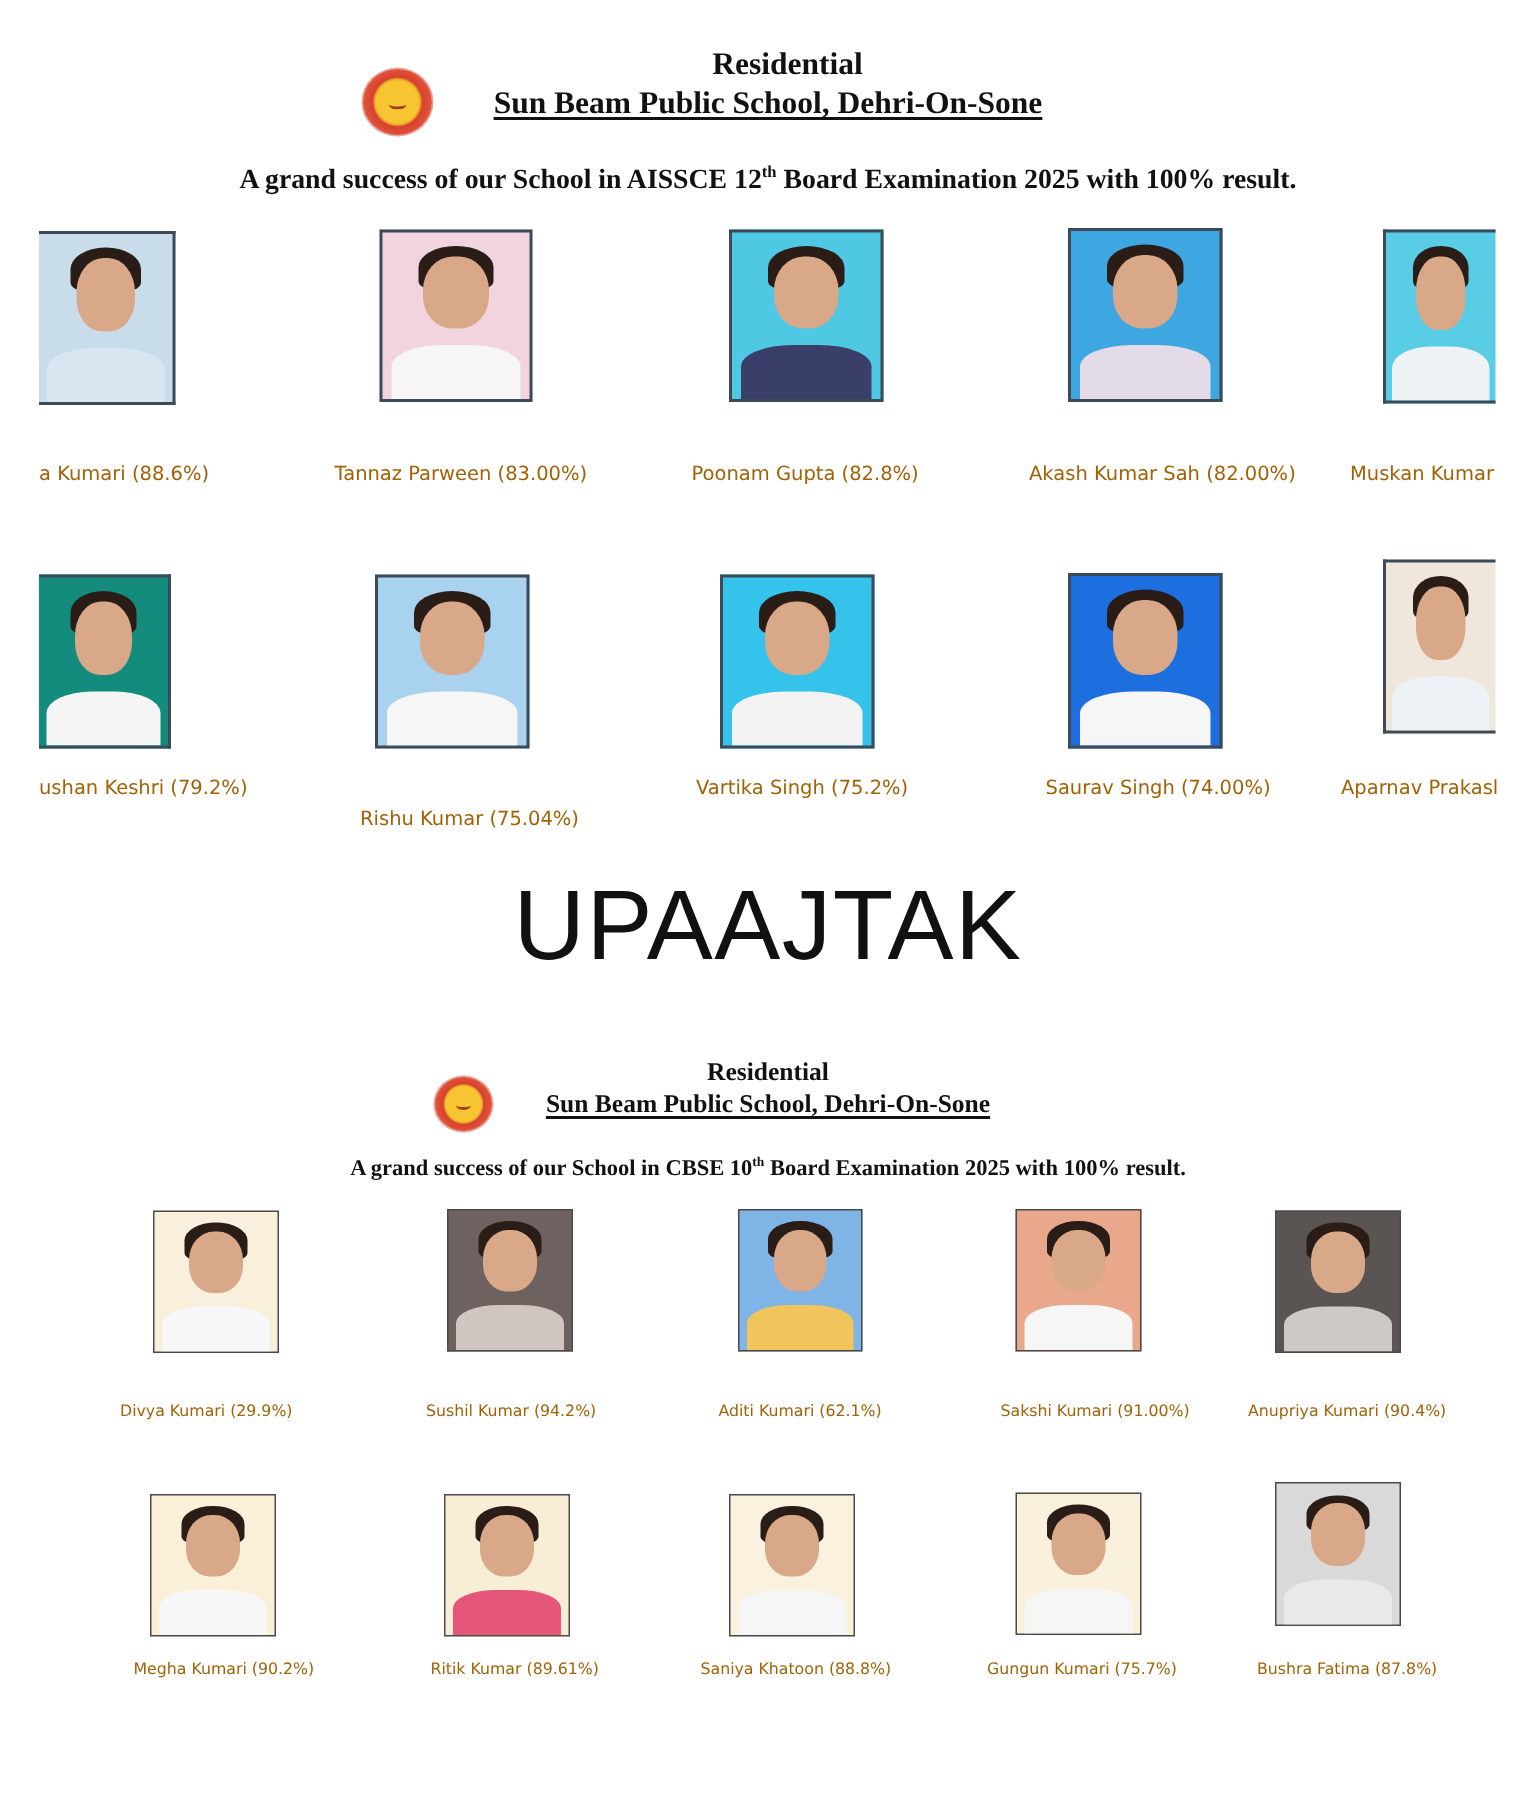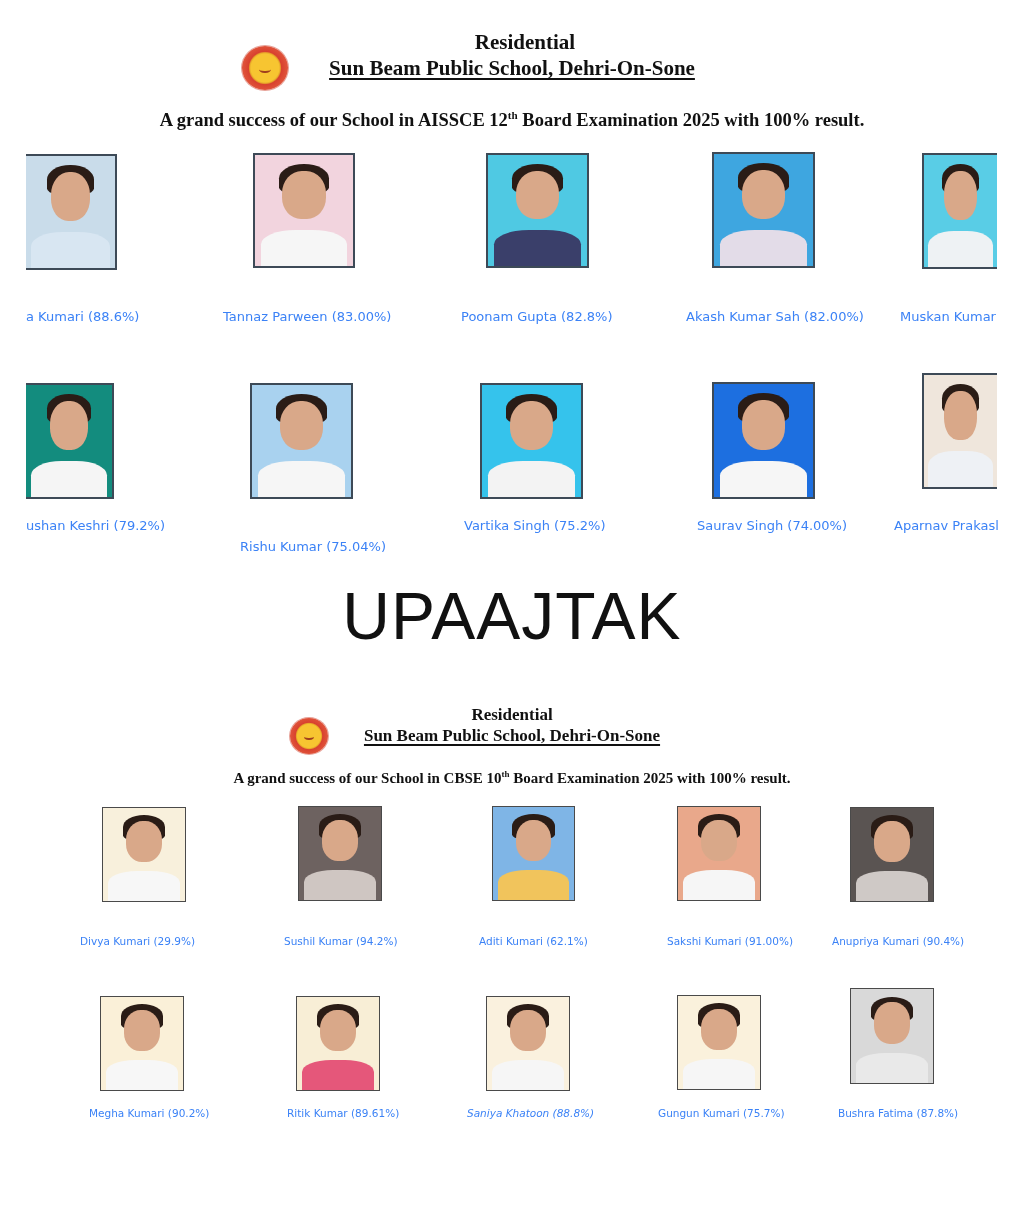--- a/index.html
+++ b/index.html
@@ -7,21 +7,21 @@
   .abs { position: absolute; }
   .serif { font-family: "Liberation Serif", serif; font-weight: bold; color: #111; }
   .hdr-title { left: 0; width: 1024px; text-align: center; }
   .logo { border-radius: 50%; background: radial-gradient(circle at 50% 50%, #f7c531 0 44%, #e8a92a 48%, #d8412f 52%, #e0533a 70%, #c63b2b 100%); box-shadow: 0 0 0 1px #e7a39a; }
   .logo::after { content: ""; position: absolute; left: 38%; top: 44%; width: 24%; height: 12%; border-bottom: 2px solid #a0401d; border-radius: 0 0 50% 50%; }
   .photo { border: 2px solid #3d4a57; box-sizing: border-box; overflow: hidden; }
   .photo .face { position: absolute; left: 28%; top: 14%; width: 44%; height: 44%; border-radius: 46% 46% 44% 44%; background: #d9a889; }
   .photo .hair { position: absolute; left: 24%; top: 8%; width: 52%; height: 26%; border-radius: 50% 50% 20% 20%; background: #2a1c16; }
   .photo .body { position: absolute; left: 6%; bottom: 0; width: 88%; height: 32%; border-radius: 40% 40% 0 0; background: #f4f4f4; }
   .photo.sm { border-width: 1.5px; border-color: #4a4a4a; }
-  .cap { font-family: "DejaVu Sans", sans-serif; color: #3b82f6; white-space: nowrap; }
+  .cap { font-family: "DejaVu Sans", sans-serif; color: #a16207; white-space: nowrap; }
   .cap12 { font-size: 13px; }
   .cap10 { font-size: 10.5px; }
   .watermark { left: 0; width: 1024px; top: 578px; text-align: center; font-family: "Liberation Sans", sans-serif; font-size: 66px; font-weight: normal; letter-spacing: 1px; color: #111; }
   u { text-decoration-thickness: 2px; text-underline-offset: 3px; text-align: center; }
   sup { font-size: 60%; }
 </style>
 </head>
 <body>
 
 <div class="abs logo" style="left:242px;top:46px;width:46px;height:44px;"></div>
@@ -161,15 +161,15 @@
     <div class="body" style="background: rgb(246, 246, 246);"></div>
   </div>
 <div class="abs photo sm" id="p10-9" style="left: 850px; top: 988px; width: 84px; height: 96px; background: rgb(217, 217, 217);">
     <div class="hair"></div>
     <div class="face"></div>
     <div class="body" style="background: rgb(233, 233, 233);"></div>
   </div>
 
 <div class="abs cap cap10" style="left:89px;top:1107px;">Megha Kumari (90.2%)</div>
 <div class="abs cap cap10" style="left:287px;top:1107px;">Ritik Kumar (89.61%)</div>
-<div class="abs cap cap10" style="left:467px;top:1107px;font-style:italic;">Saniya Khatoon (88.8%)</div>
+<div class="abs cap cap10" style="left:467px;top:1107px;">Saniya Khatoon (88.8%)</div>
 <div class="abs cap cap10" style="left:658px;top:1107px;">Gungun Kumari (75.7%)</div>
 <div class="abs cap cap10" style="left:838px;top:1107px;">Bushra Fatima (87.8%)</div>
 
 </body></html>

